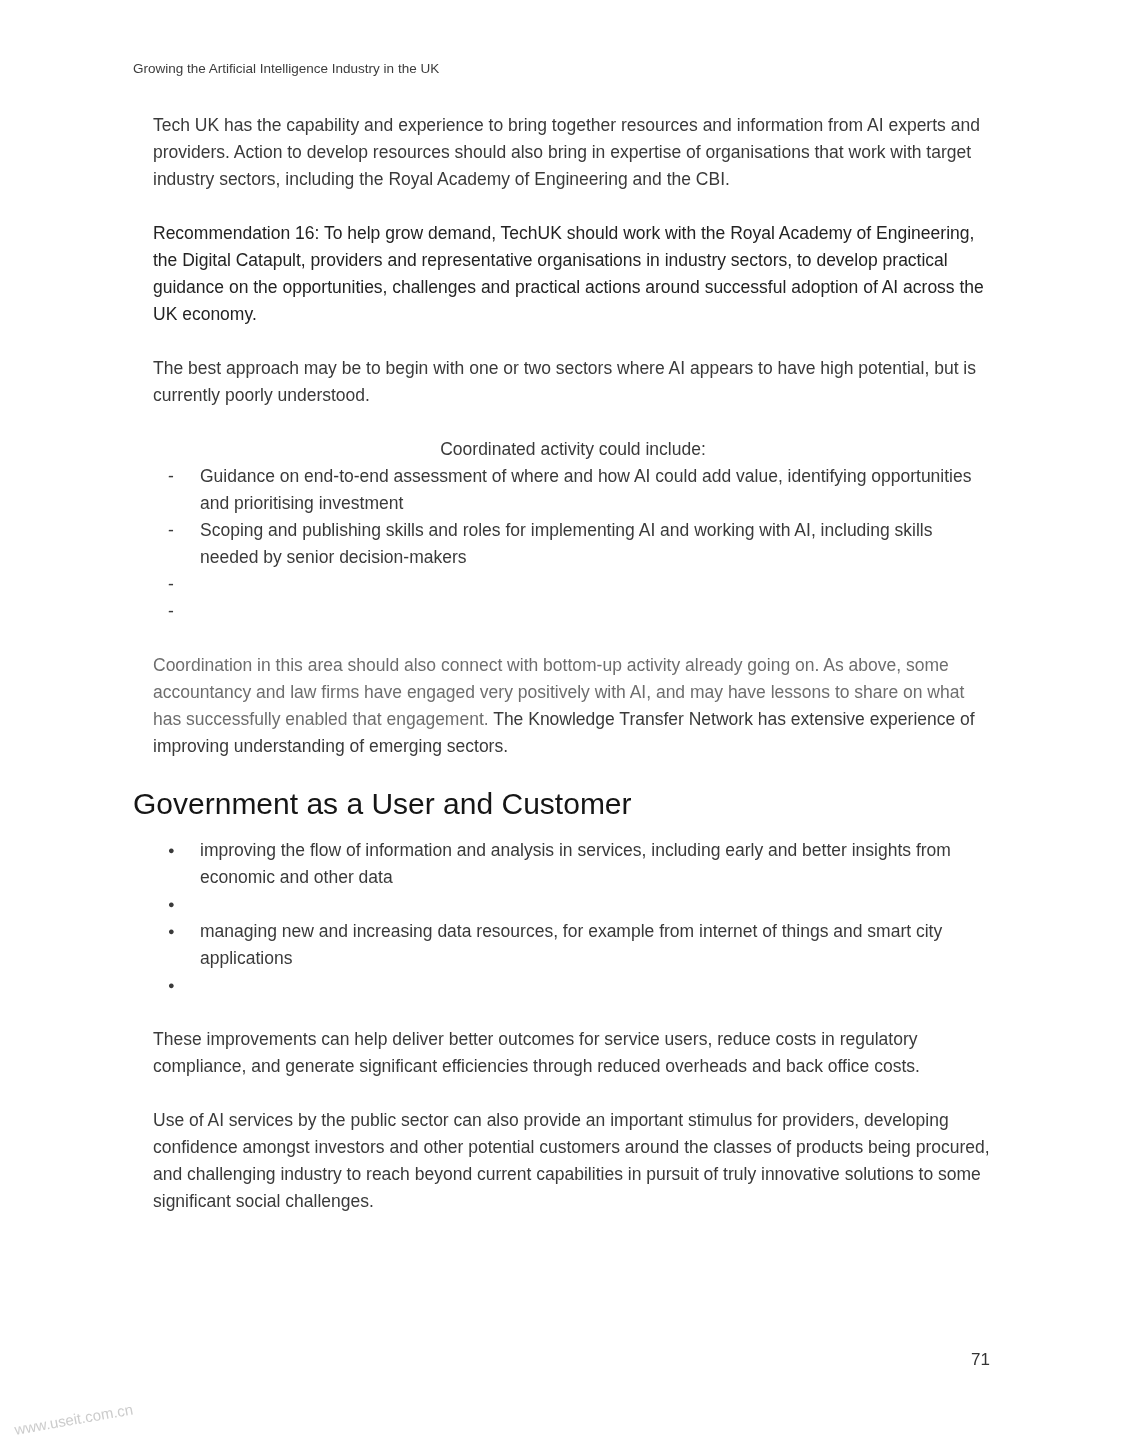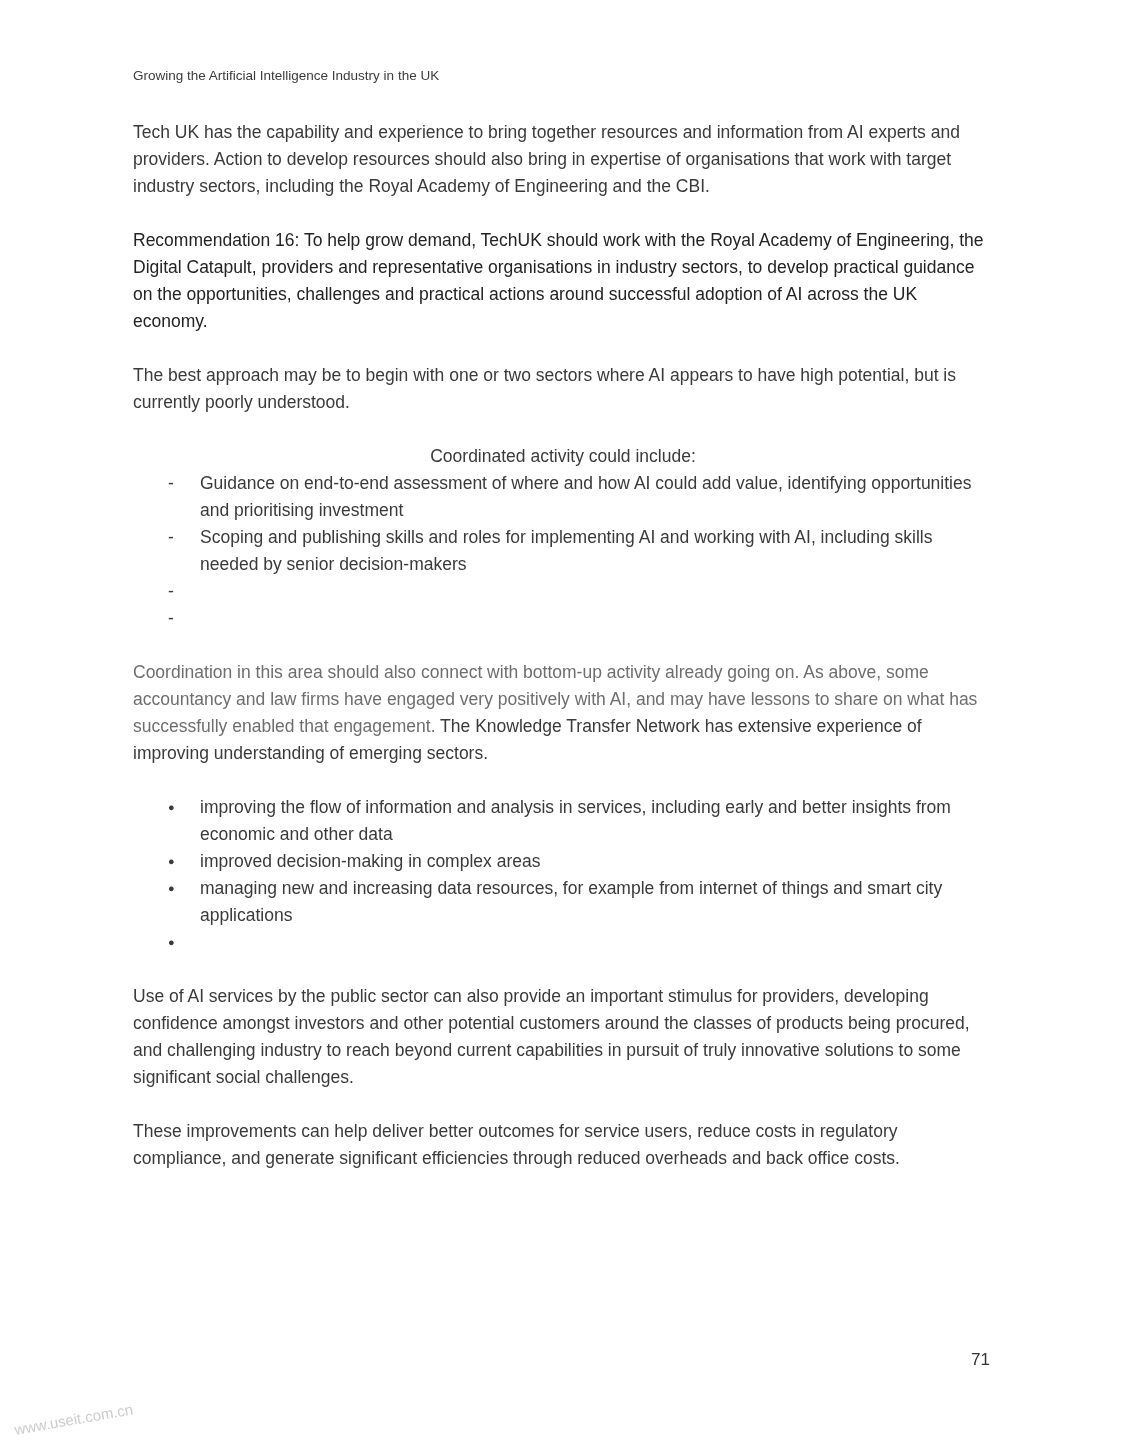--- a/index.html
+++ b/index.html
@@ -9,33 +9,34 @@
       width: 1122px;
       height: 1452px;
       background: #ffffff;
       font-family: "Liberation Sans", sans-serif;
       color: #3a3a3a;
       overflow: hidden;
     }
     .content {
       position: absolute;
       left: 133px;
-      top: 68px;
+      top: 61px;
       width: 860px;
     }
     .running-header {
       font-size: 13.5px;
       color: #3c3c3c;
       margin-bottom: 36px;
     }
     p.body {
       font-size: 17.5px;
       line-height: 27px;
       margin-bottom: 27px;
       color: #3a3a3a;
+      margin-left: 20px;
     }
     p.bold {
       font-weight: normal;
       color: #232323;
     }
     p.no-gap { margin-bottom: 0; text-align: center; }
     .gray { color: #6e6e6e; }
     ul.list {
       list-style: none;
       padding-left: 35px;
@@ -107,42 +108,42 @@
       <li>
         <span class="marker">-</span>
       </li>
       <li>
         <span class="marker">-</span>
       </li>
     </ul>
 
     <p class="body"><span class="gray">Coordination in this area should also connect with bottom-up activity already going on. As above, some accountancy and law firms have engaged very positively with AI, and may have lessons to share on what has successfully enabled that engagement. </span><span>The Knowledge Transfer Network has extensive experience of improving understanding of emerging sectors.</span></p>
 
+    <h1 class="section-heading">Government as a User and Customer</h1>
 
 
     <ul class="list bullets">
       <li>
         <span class="marker">●</span>
         <span class="item-text">improving the flow of information and analysis in services, including early and better insights from economic and other data</span>
       </li>
       <li>
         <span class="marker">●</span>
-        <span class="item-text">improved decision-making in complex areas</span>
       </li>
       <li>
         <span class="marker">●</span>
         <span class="item-text">managing new and increasing data resources, for example from internet of things and smart city applications</span>
       </li>
       <li>
         <span class="marker">●</span>
       </li>
     </ul>
 
+    <p class="body">These improvements can help deliver better outcomes for service users, reduce costs in regulatory compliance, and generate significant efficiencies through reduced overheads and back office costs.</p>
+
     <p class="body">Use of AI services by the public sector can also provide an important stimulus for providers, developing confidence amongst investors and other potential customers around the classes of products being procured, and challenging industry to reach beyond current capabilities in pursuit of truly innovative solutions to some significant social challenges.</p>
-
-    <p class="body">These improvements can help deliver better outcomes for service users, reduce costs in regulatory compliance, and generate significant efficiencies through reduced overheads and back office costs.</p>
 
   </div>
 
   <div class="page-number">71</div>
 
   <div class="watermark">www.useit.com.cn</div>
 </div>
 
 </body></html>

